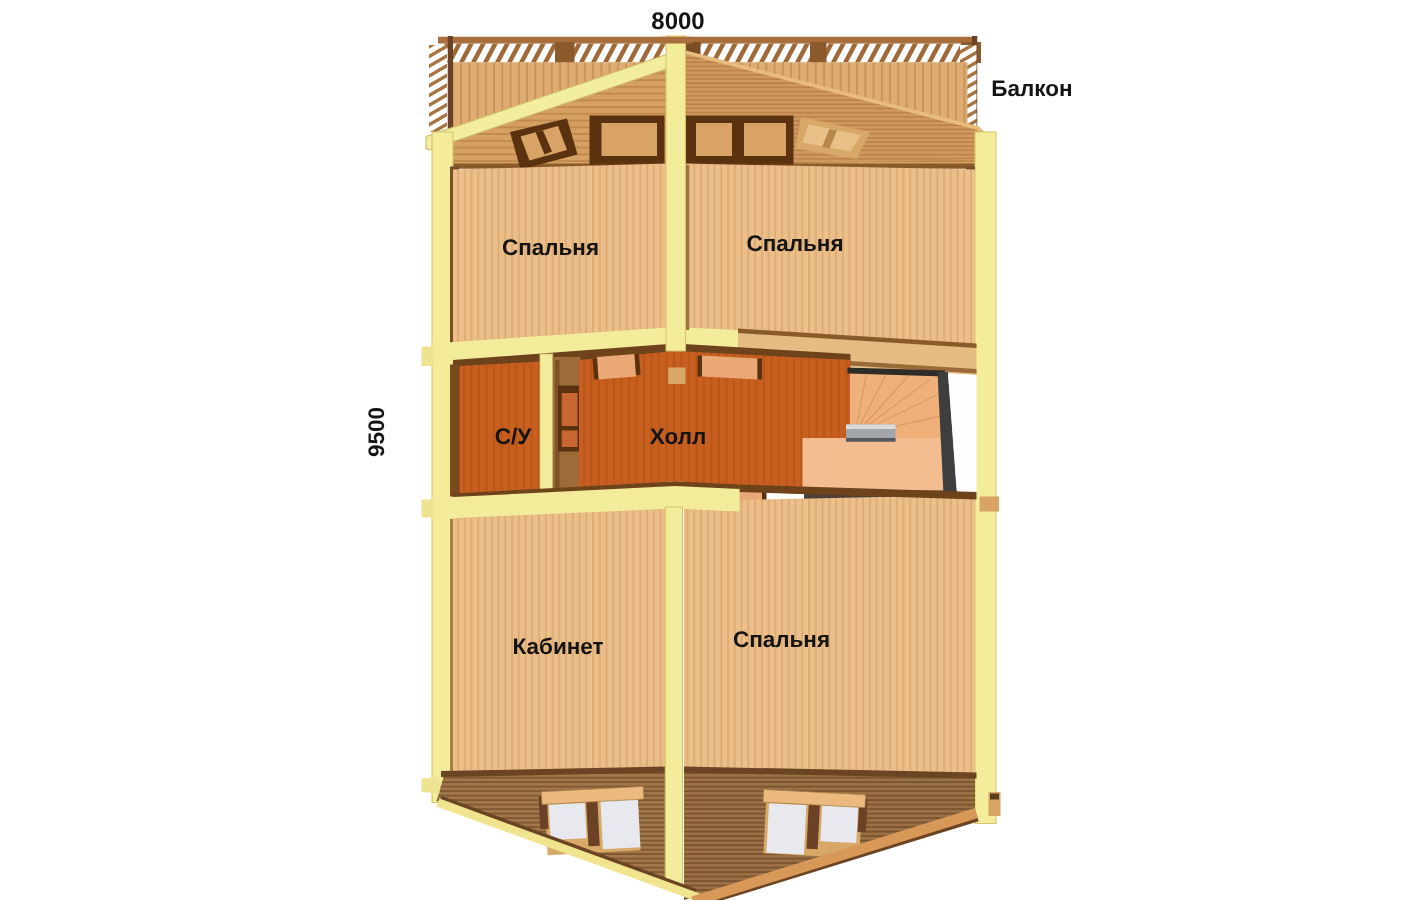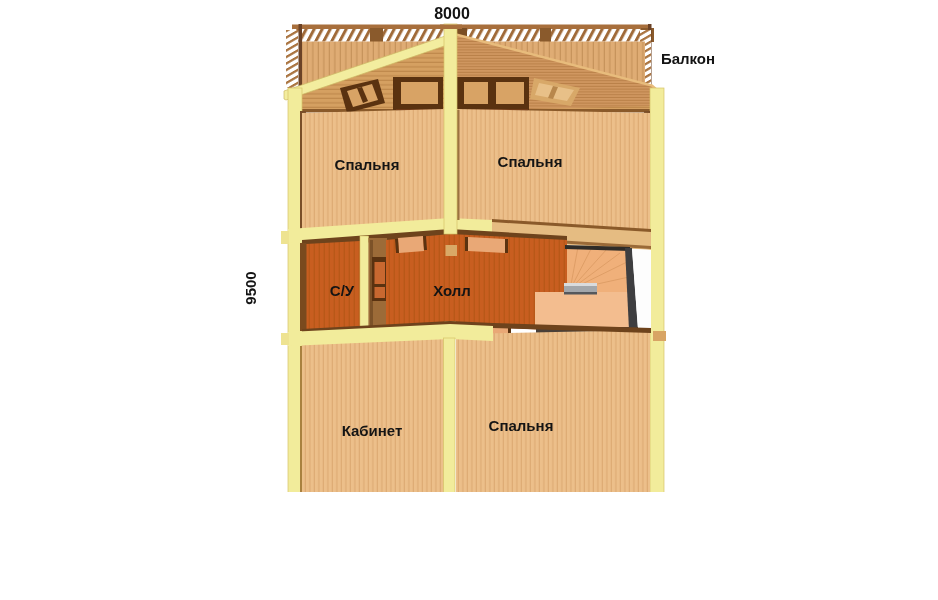--- a/index.html
+++ b/index.html
@@ -1,16 +1,16 @@
 <!DOCTYPE html>
 <html><head>
 <meta charset="utf-8">
 <style>
   html,body{margin:0;padding:0;background:#ffffff;}
-  .wrap{width:938px;height:492px;position:relative;overflow:hidden;background:#fff;}
+  .wrap{width:938px;height:600px;position:relative;overflow:hidden;background:#fff;}
   text{font-family:"Liberation Sans",sans-serif;font-weight:bold;fill:#141414;text-anchor:middle;}
 </style>
 </head>
 <body>
 <div class="wrap">
 <svg width="938" height="600" viewBox="0 0 938 600">
 <defs>
   <pattern id="vTan" width="4.5" height="10" patternUnits="userSpaceOnUse">
     <rect width="4.5" height="10" fill="#ecbf8a"></rect>
     <rect x="3.3" width="1.2" height="10" fill="#ddab74"></rect>

